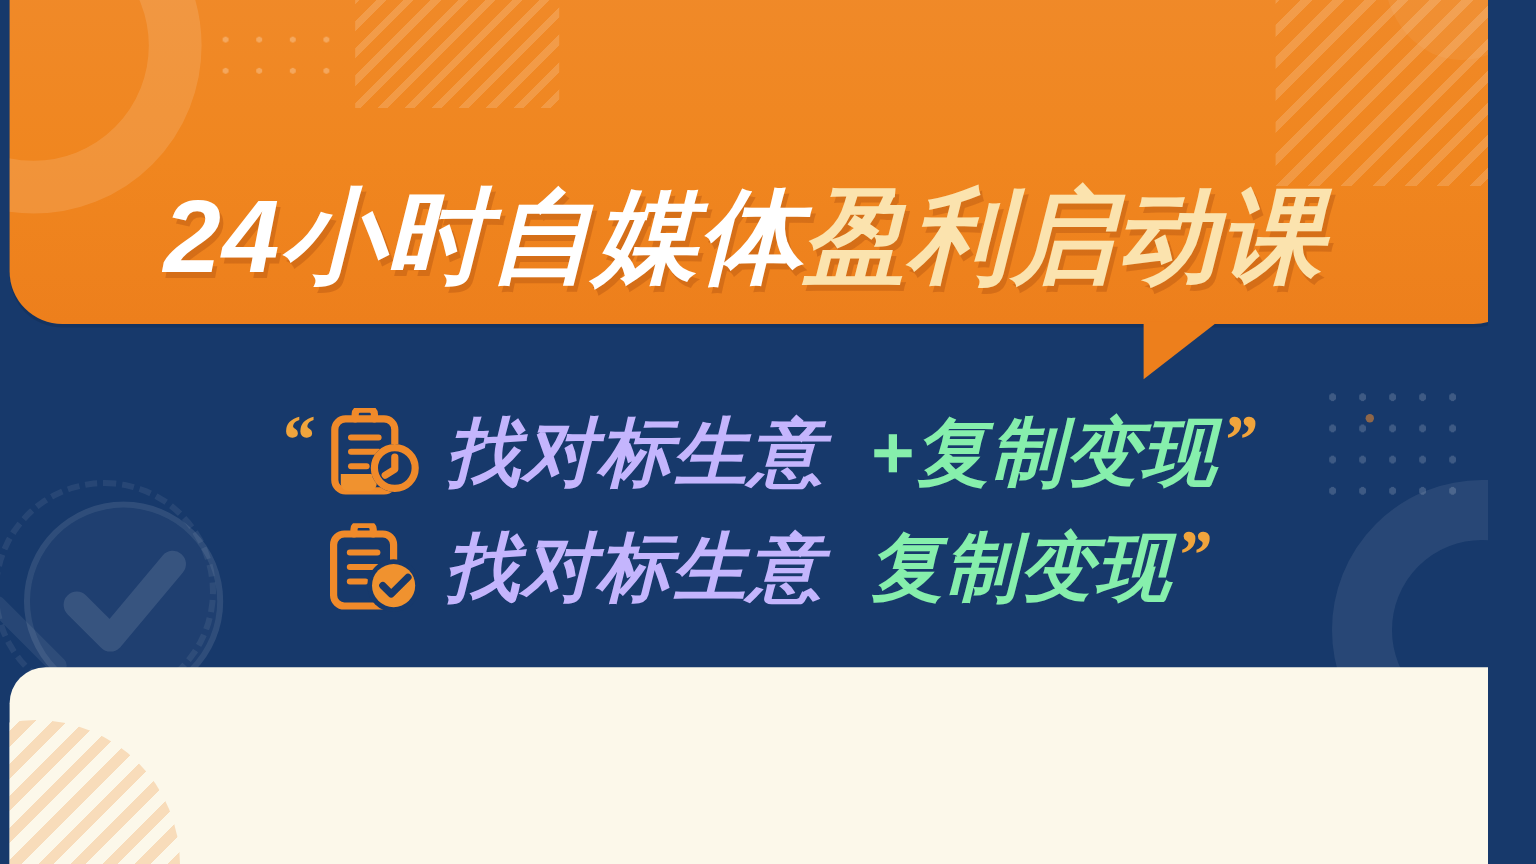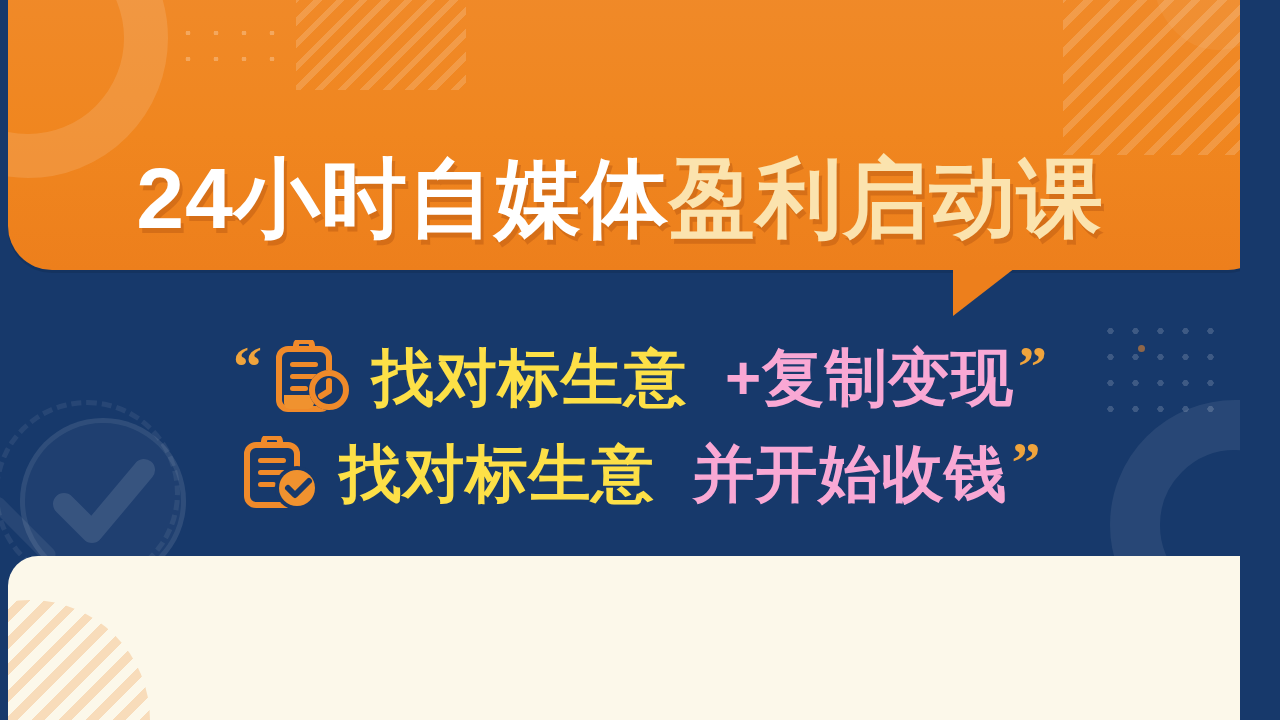--- a/index.html
+++ b/index.html
@@ -4,20 +4,21 @@
 <style>
   html,body{margin:0;padding:0;}
   body{
     width:1280px;height:720px;overflow:hidden;
     font-family:"Liberation Sans","DejaVu Sans",sans-serif;
     background:#17396B;
   }
   #poster{
     position:relative;width:1240px;height:720px;overflow:hidden;
     background:#17396B;
+    font-style:italic;
   }
 
   
   .header-banner{
     position:absolute;left:8px;top:-30px;width:1264px;height:300px;
     background:linear-gradient(180deg,#F08A2A 0%,#F0861F 55%,#ED7F1C 100%);
     border-radius:0 0 44px 44px;
     overflow:hidden;
     box-shadow:0 3px 0 rgba(0,0,0,.10);
   }
@@ -131,22 +132,22 @@
   .quote-close{
     color:#F0A43C;font-size:58px;font-weight:bold;
     line-height:0.2;margin-left:4px;margin-top:-22px;
     font-family:"Liberation Serif","DejaVu Serif",serif;
   }
   .line-icon{margin-right:18px;display:block;flex:0 0 auto;}
   .line-text{
     font-size:62px;font-weight:bold;letter-spacing:1px;
     line-height:1;
   }
-  .tw{color:#fde047;}
-  .tg{color:#f9a8d4;margin-left:38px;}
+  .tw{color:#c4b5fd;}
+  .tg{color:#86efac;margin-left:38px;}
 
   
   .white-card{
     position:absolute;left:8px;top:556px;width:1264px;height:180px;
     background:#FCF8EA;
     border-radius:30px 30px 0 0;
     overflow:hidden;
   }
   .card-stripe-circle{
     position:absolute;left:-98px;top:44px;width:240px;height:240px;
@@ -218,21 +219,21 @@
         <path d="M24 9 v-4 a4 4 0 0 1 4-4 h8 a4 4 0 0 1 4 4 v4" fill="none" stroke="#F08A2A" stroke-width="6" stroke-linecap="round"></path>
         <rect x="18" y="22" width="28" height="5" rx="2.5" fill="#F08A2A"></rect>
         <rect x="18" y="34" width="28" height="5" rx="2.5" fill="#F08A2A"></rect>
         <rect x="18" y="46" width="18" height="5" rx="2.5" fill="#F08A2A"></rect>
         <circle cx="57" cy="52" r="22" fill="#17396B"></circle>
         <circle cx="57" cy="52" r="18" fill="#F0922F"></circle>
         <path d="M48 52 l7 7 l14 -14" fill="none" stroke="#17396B" stroke-width="6" stroke-linecap="round" stroke-linejoin="round"></path>
       </svg>
 
       <span class="line-text">
-        <span class="tw">找对标生意</span><span class="tg">并开始收钱</span>
+        <span class="tw">找对标生意</span><span class="tg">复制变现</span>
       </span>
 
       <span class="quote-close">”</span>
     </div>
 
   </div>
 
   <div class="white-card">
     <div class="card-stripe-circle"></div>
   </div>

